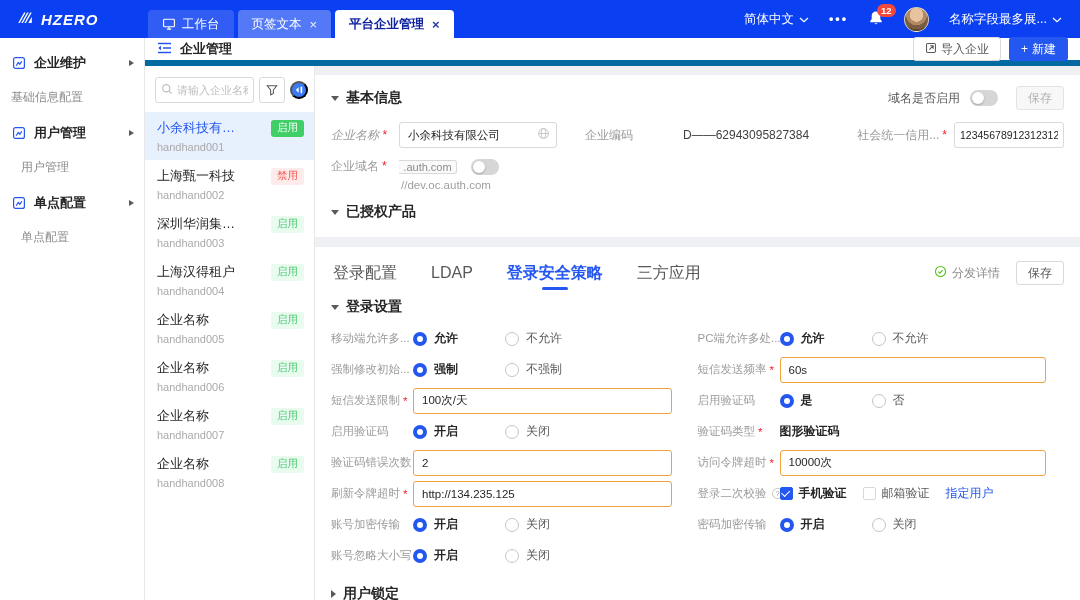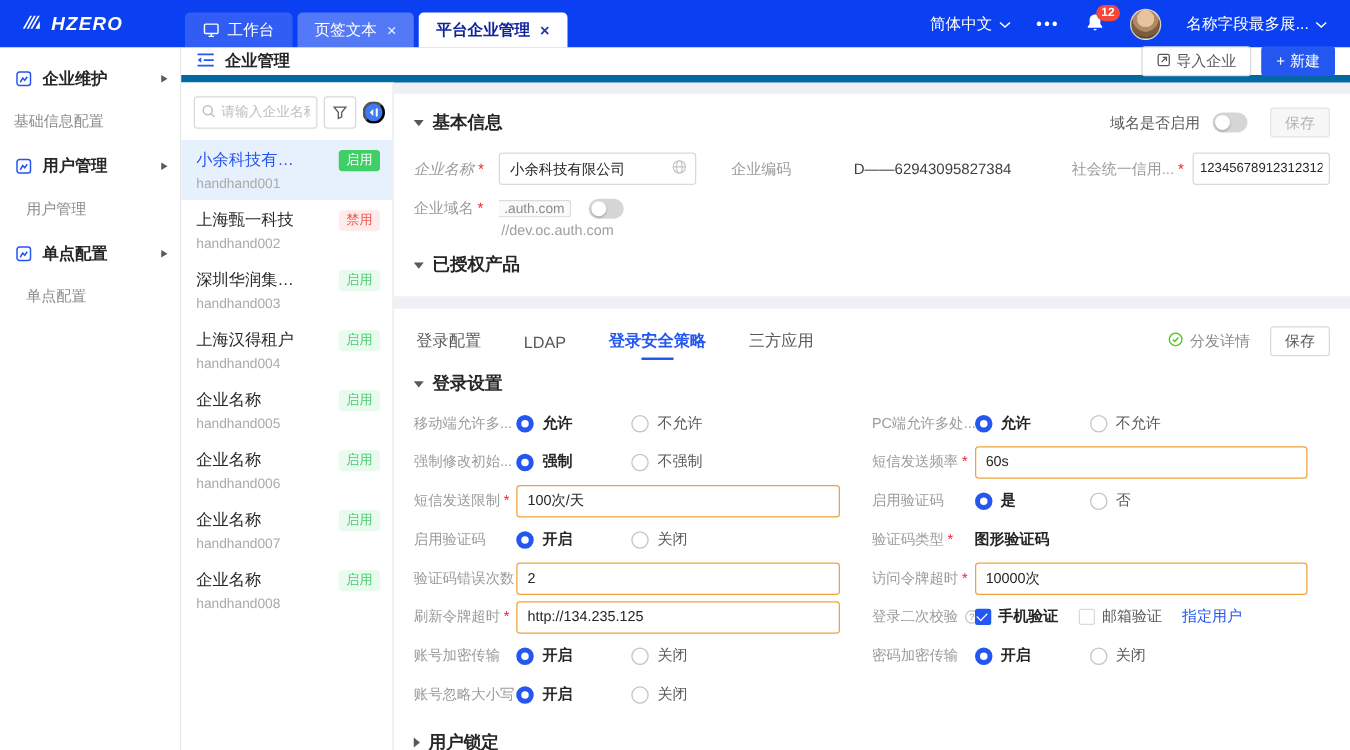--- a/index.html
+++ b/index.html
@@ -82,21 +82,21 @@
   .iwrap { position:relative; display:flex; align-items:center; }
   .iwrap .ipt { width:158px; padding-right:24px; }
   .iwrap .globe { position:absolute; right:7px; }
   .addon-group { display:flex; align-items:stretch; }
   .addon-group .ipt { width:100px; border-radius:3px 0 0 3px; }
   .addon { width:58px; border:1px solid #d9d9d9; border-left:none; border-radius:0 3px 3px 0; background:#fafafa; color:#8c8c8c; font-size:11px; display:flex; align-items:center; justify-content:center; }
   .helper { font-size:11.5px; color:#9e9e9e; margin:4px 0 2px 70px; }
 
   
   .ptabs { display:flex; align-items:center; height:36px; }
-  .ptab { font-size:13px; color:#595959; margin-right:30px; position:relative; padding:8px 2px; cursor:pointer; }
+  .ptab { font-size:16px; color:#595959; margin-right:30px; position:relative; padding:8px 2px; cursor:pointer; }
   .ptab.active { color:var(--accent,#2456f0); font-weight:700; }
   .ptab.active::after { content:''; position:absolute; bottom:2px; left:50%; transform:translateX(-50%); width:26px; height:2.5px; border-radius:2px; background:var(--accent,#2456f0); }
   .ptabs-right { margin-left:auto; display:flex; align-items:center; gap:16px; }
   .distribute { display:flex; align-items:center; gap:5px; color:#8c8c8c; font-size:12px; cursor:pointer; }
 
   
   .fgrid { display:grid; grid-template-columns:1fr 1fr; margin-top:2px; }
   .fcell { display:flex; align-items:center; height:31px; min-width:0; }
   .flabel { width:82px; flex-shrink:0; display:flex; align-items:center; font-size:11.5px; color:#9b9b9b; white-space:nowrap; }
   .fcell .ipt { flex:1; margin-right:26px; min-width:0; }

